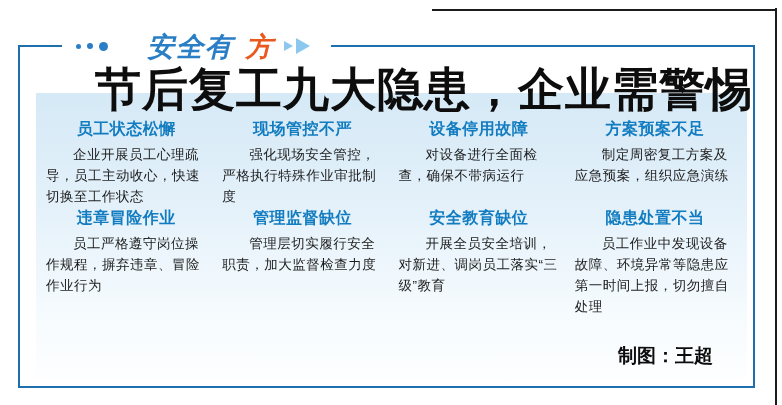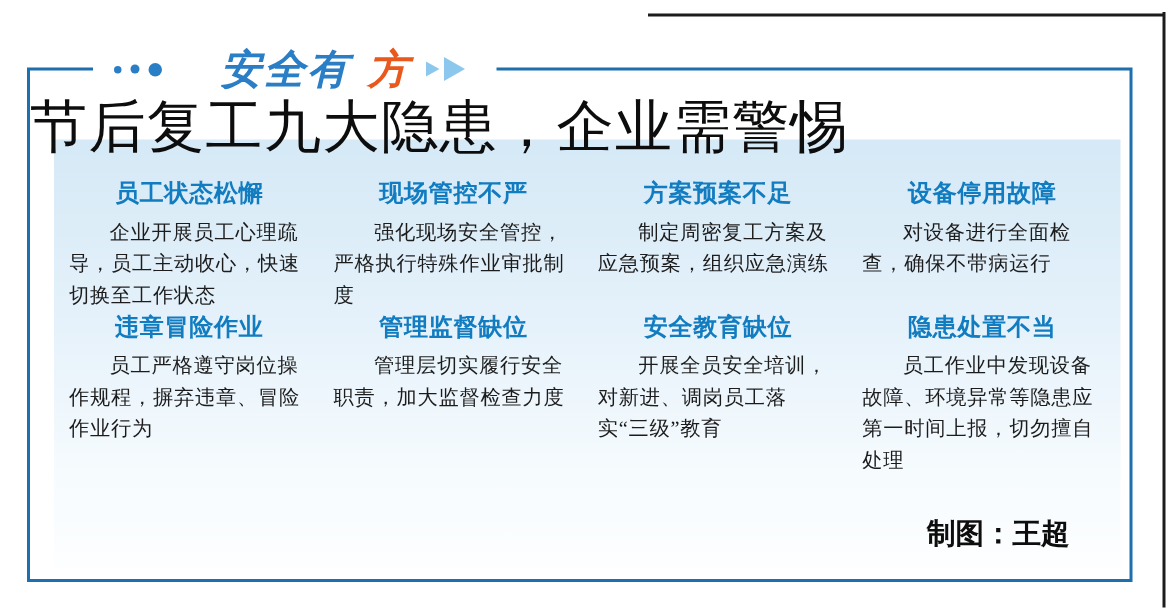--- a/index.html
+++ b/index.html
@@ -36,22 +36,22 @@
     font-style:italic; font-weight:bold; font-size:27px; letter-spacing:2px;
     white-space:nowrap; line-height:1;margin-left:28px;
   }
   .brand-blue{ color:#2a7ec5; }
   .brand-orange{ color:#e9581d; }
   .arrows{ display:flex; align-items:center; margin-left:2px; }
 
   
   .title{
     position:absolute; top:12px; left:0; right:0; z-index:2;
-    text-align:left; color:#0d0d0d;
-    font-size:38px; font-weight:400; letter-spacing:1px;
+    text-align:right; color:#0d0d0d;
+    font-size:46px; font-weight:700; letter-spacing:1px;
     font-family:"Liberation Sans","DejaVu Sans",sans-serif;
     white-space:nowrap;
   }
 
   
   .panel{
     position:absolute; top:46px; left:16px; right:6px; bottom:7px; z-index:1;
     background:linear-gradient(180deg,#d5e9f6 0%,#e4f1fa 40%,#f6fbfe 78%,#fdfeff 100%);
   }
   .grid{
@@ -59,21 +59,21 @@
     column-gap:16px; grid-auto-rows:minmax(87px,auto);
     padding:26px 12px 0 10px;
   }
   .item-heading{
     text-align:center; color:#127cc0; font-weight:bold; font-size:16px;
     letter-spacing:0.5px; margin-bottom:5px;
     font-family:"Liberation Sans","DejaVu Sans",sans-serif;
   }
   .item-body{
     color:#1c1c1c; font-size:13.5px; line-height:1.55; text-indent:2em;
-    font-family:Liberation Serif, serif;
+    font-family:Liberation Sans, sans-serif;
     letter-spacing:0.5px;
   }
   .credit{
     position:absolute; right:34px; bottom:10px;
     color:#0d0d0d; font-size:19px; font-weight:bold;
     font-family:"Liberation Sans","DejaVu Sans",sans-serif;
   }
 </style>
 </head>
 <body>
@@ -111,27 +111,27 @@
         <p class="item-body">企业开展员工心理疏导，员工主动收心，快速切换至工作状态</p>
       </div>
 
 
       <div class="item">
         <div class="item-heading">现场管控不严</div>
         <p class="item-body">强化现场安全管控，严格执行特殊作业审批制度</p>
       </div>
 
       <div class="item">
-        <div class="item-heading">方案预案不足</div>
-        <p class="item-body">制定周密复工方案及应急预案，组织应急演练</p>
+        <div class="item-heading">设备停用故障</div>
+        <p class="item-body">对设备进行全面检查，确保不带病运行</p>
       </div>
 
       <div class="item">
-        <div class="item-heading">设备停用故障</div>
-        <p class="item-body">对设备进行全面检查，确保不带病运行</p>
+        <div class="item-heading">方案预案不足</div>
+        <p class="item-body">制定周密复工方案及应急预案，组织应急演练</p>
       </div>
 
       <div class="item">
         <div class="item-heading">违章冒险作业</div>
         <p class="item-body">员工严格遵守岗位操作规程，摒弃违章、冒险作业行为</p>
       </div>
 
       <div class="item">
         <div class="item-heading">管理监督缺位</div>
         <p class="item-body">管理层切实履行安全职责，加大监督检查力度</p>

